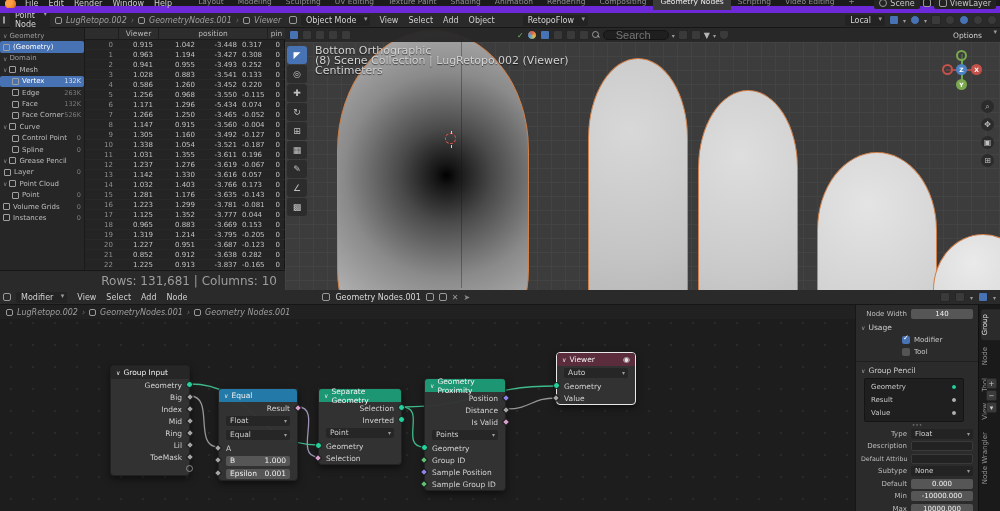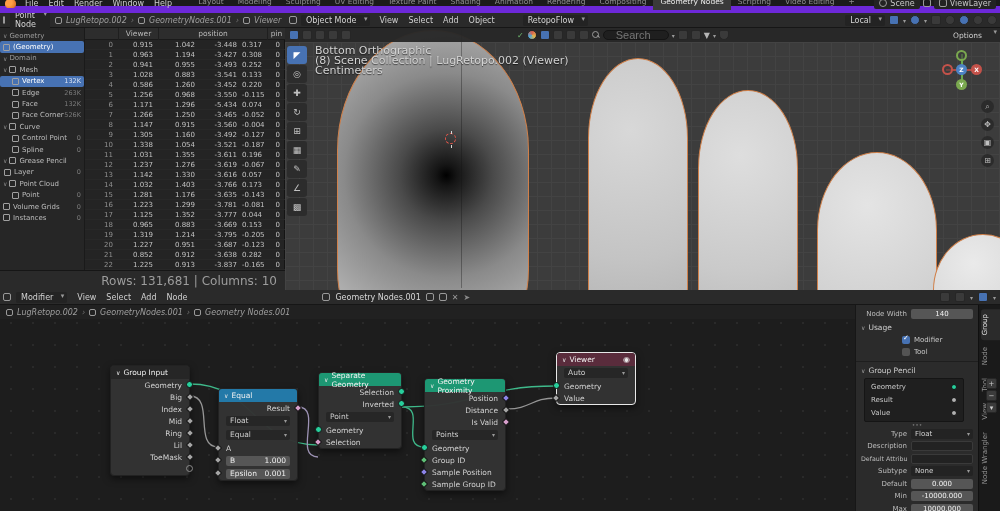--- a/index.html
+++ b/index.html
@@ -683,21 +683,21 @@
             <span class="sock dia left" style="background: rgb(165, 165, 165);"></span>
           </div>
           <div class="nrow valrow">
             <span class="nval">
               <span class="vlab">Epsilon</span>
               <span>0.001</span>
             </span>
             <span class="sock dia left" style="background: rgb(165, 165, 165);"></span>
           </div>
         </div>
-        <div class="node" style="left: 318px; top: 82px; width: 84px;">
+        <div class="node" style="left: 318px; top: 98px; width: 84px;">
           <div class="nhead" style="background: rgb(29, 151, 115);">
             <span class="caret">∨</span>
             <span>Separate Geometry</span>
           </div>
           <div class="nrow out">
             <span>Selection</span>
             <span class="sock right" style="background: rgb(39, 207, 156);"></span>
           </div>
           <div class="nrow out">
             <span>Inverted</span>

